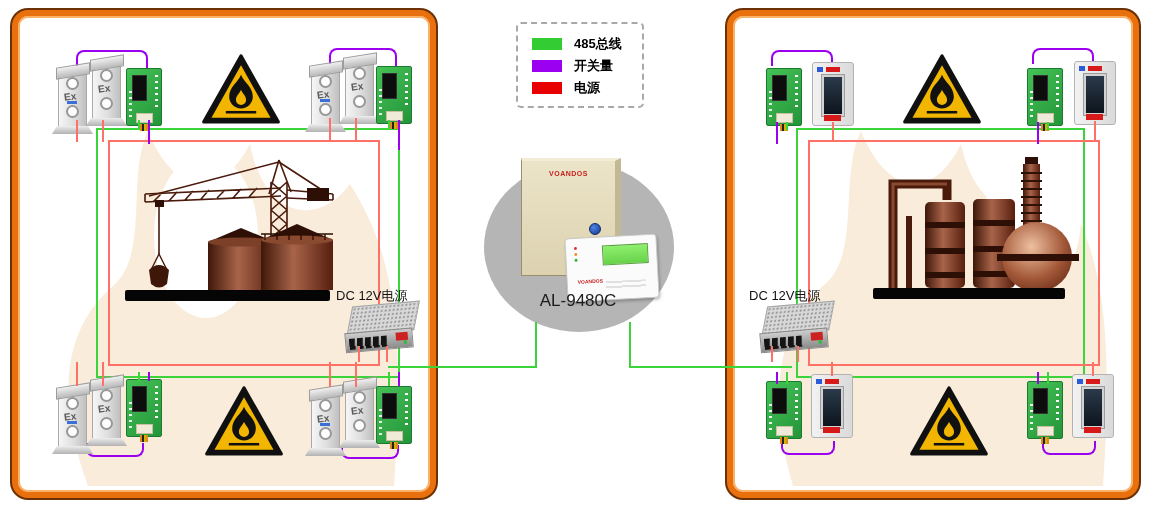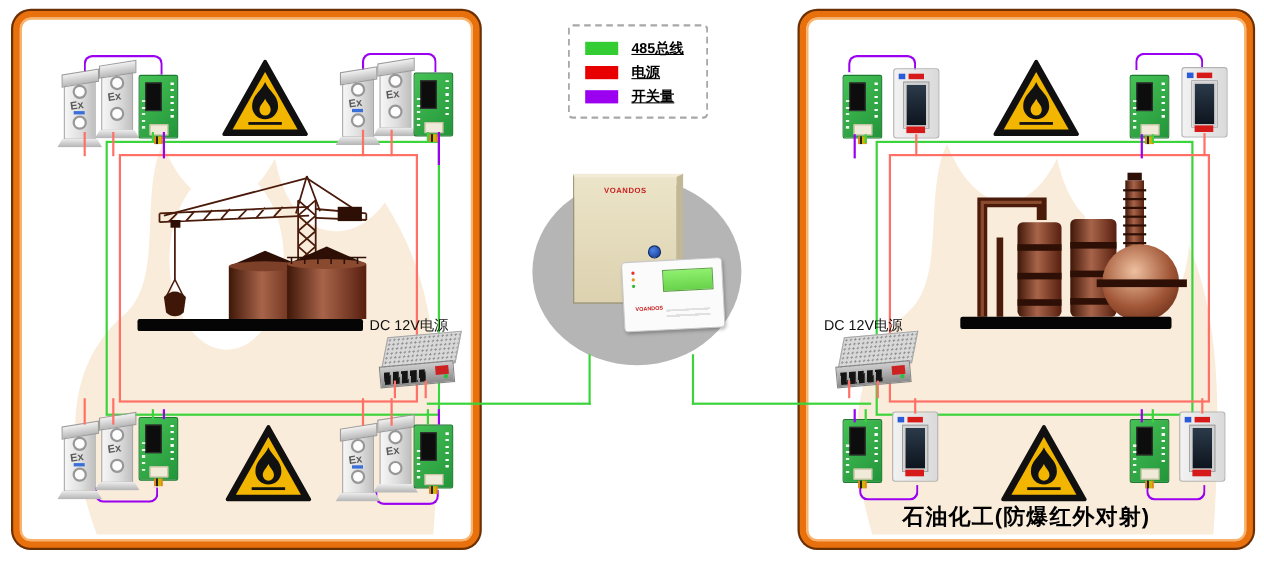--- a/index.html
+++ b/index.html
@@ -76,21 +76,21 @@
   .psu-front::before{content:"";position:absolute;left:3px;bottom:2px;width:38px;height:11px;
              background:repeating-linear-gradient(90deg,#141414 0 5px,#3c3c3c 5px 6px,transparent 6px 8px);}
   .psu-front::after{content:"";position:absolute;right:4px;top:3px;width:12px;height:8px;background:#cc2222;}
   .psu-dot{position:absolute;left:58px;top:38px;width:4px;height:4px;border-radius:50%;background:#2fbf3f;}
 
   .dc-label{position:absolute;font-size:13px;color:#111;z-index:4;white-space:nowrap;}
 
   
   .legend{position:absolute;left:516px;top:22px;width:128px;height:86px;border:2px dashed #a8a8a8;border-radius:5px;
           background:#fff;z-index:4;box-sizing:border-box;padding:9px 0 0 14px;}
-  .legend-row{display:flex;align-items:center;gap:12px;height:22px;text-decoration:underline;}
+  .legend-row{display:flex;align-items:center;gap:12px;height:22px;}
   .legend-swatch{width:30px;height:12px;display:inline-block;}
   .legend-label{font-size:13px;font-weight:700;color:#000;}
 
   .hub-ellipse{position:absolute;left:484px;top:162px;width:190px;height:170px;border-radius:50%;
                background:#b5b5b5;z-index:2;}
   .cbox{position:absolute;left:521px;top:158px;width:100px;height:118px;z-index:3;
         background:linear-gradient(180deg,#ece4c8,#dcd2b0);border:1px solid #9a8f6d;border-right:6px solid #c3b896;
         border-top:3px solid #f2ecd6;box-sizing:border-box;}
   .cbox-brand{position:absolute;left:0;right:0;top:9px;text-align:center;font-size:7px;font-weight:bold;
               color:#c81f1f;letter-spacing:.5px;}
@@ -430,51 +430,51 @@
       <span class="pcb-ticks"></span>
       <span class="pcb-wires"></span>
     </div>
     <div class="ir" style="left:339px;top:358px;">
       <span class="ir-blue"></span>
       <span class="ir-redtop"></span>
       <span class="ir-win"></span>
       <span class="ir-redbot"></span>
     </div>
 
-    <div class="panel-title">石油化工(防爆红外对射)</div>
   </div>
 
   <div class="legend">
     <div class="legend-row">
       <span class="legend-swatch" style="background: rgb(51, 204, 51);"></span>
       <span class="legend-label">485总线</span>
     </div>
     <div class="legend-row">
+      <span class="legend-swatch" style="background: rgb(155, 0, 240);"></span>
+      <span class="legend-label">开关量</span>
+    </div>
+    <div class="legend-row">
       <span class="legend-swatch" style="background: rgb(232, 0, 0);"></span>
       <span class="legend-label">电源</span>
-    </div>
-    <div class="legend-row">
-      <span class="legend-swatch" style="background: rgb(155, 0, 240);"></span>
-      <span class="legend-label">开关量</span>
     </div>
   </div>
 
   <div class="hub-ellipse"></div>
 
   <div class="cbox">
     <div class="cbox-brand">VOANDOS</div>
     <span class="cbox-btn"></span>
   </div>
   <div class="keypad">
     <span class="kp-lcd"></span>
     <span class="kp-led kp-led1"></span>
     <span class="kp-led kp-led2"></span>
     <span class="kp-led kp-led3"></span>
     <span class="kp-brand">VOANDOS</span>
     <span class="kp-lines"></span>
   </div>
+  <div class="hub-label">AL-9480C</div>
 
   <div class="wire w-g center-wire" style="left:535px;top:322px;width:2px;height:46px;"></div>
   <div class="wire w-g center-wire" style="left:388px;top:366px;width:149px;height:2px;"></div>
   <div class="wire w-g center-wire" style="left:629px;top:322px;width:2px;height:46px;"></div>
   <div class="wire w-g center-wire" style="left:629px;top:366px;width:163px;height:2px;"></div>
 
 </div>
 
 </body></html>

